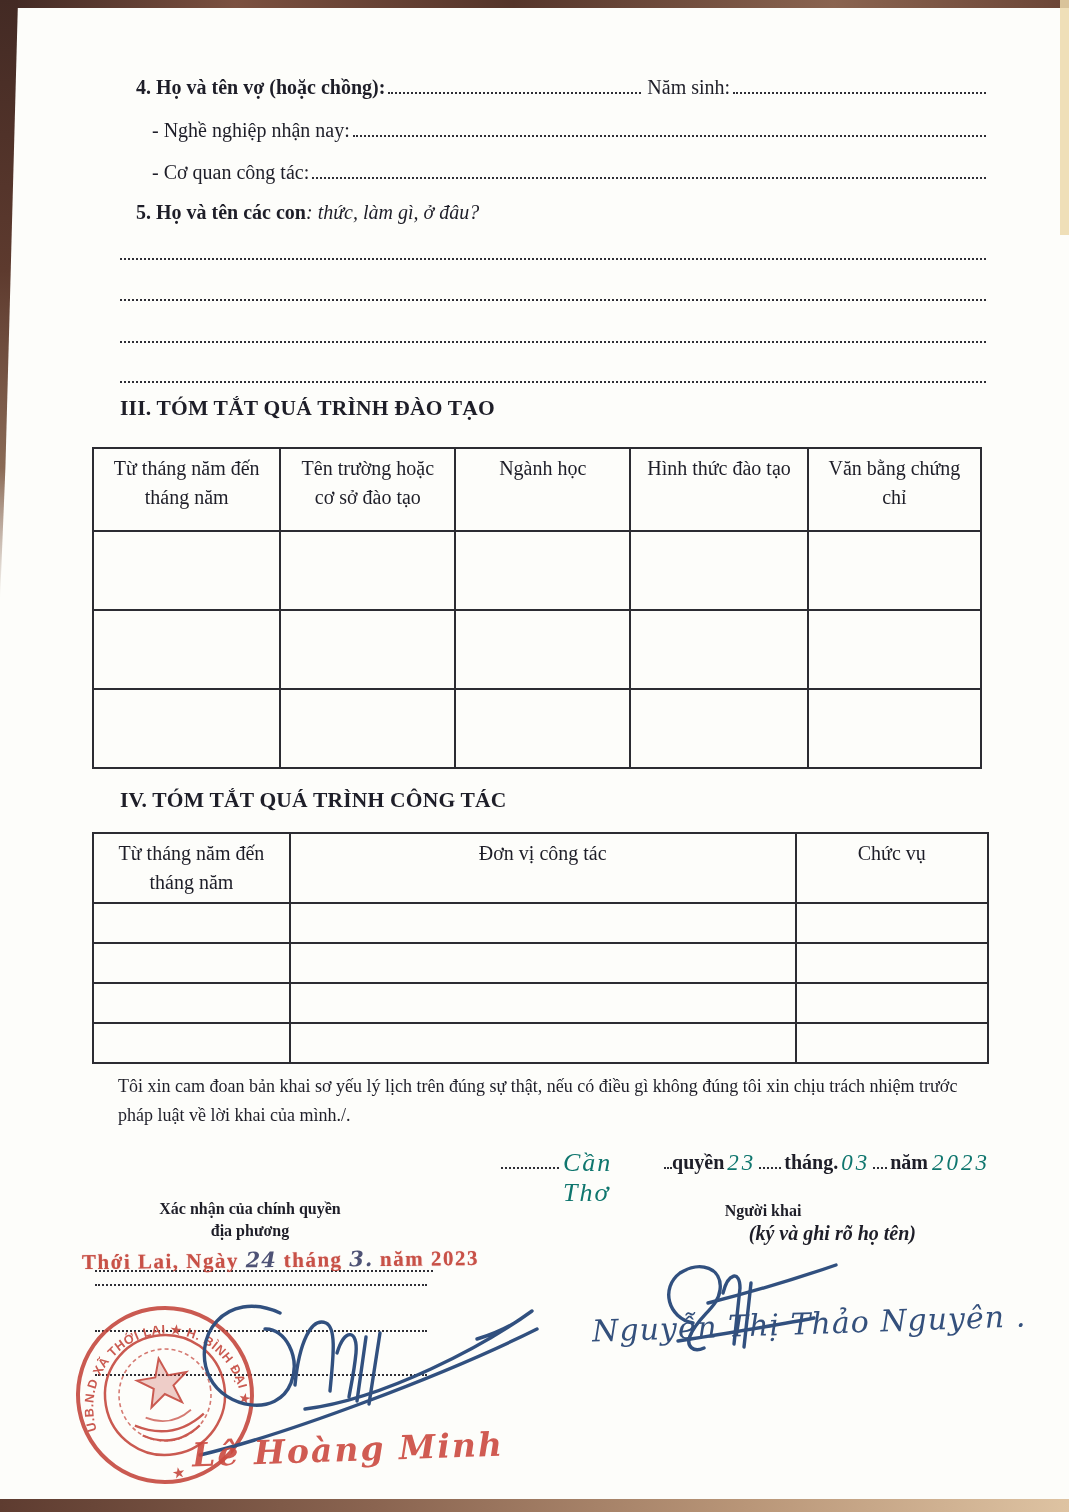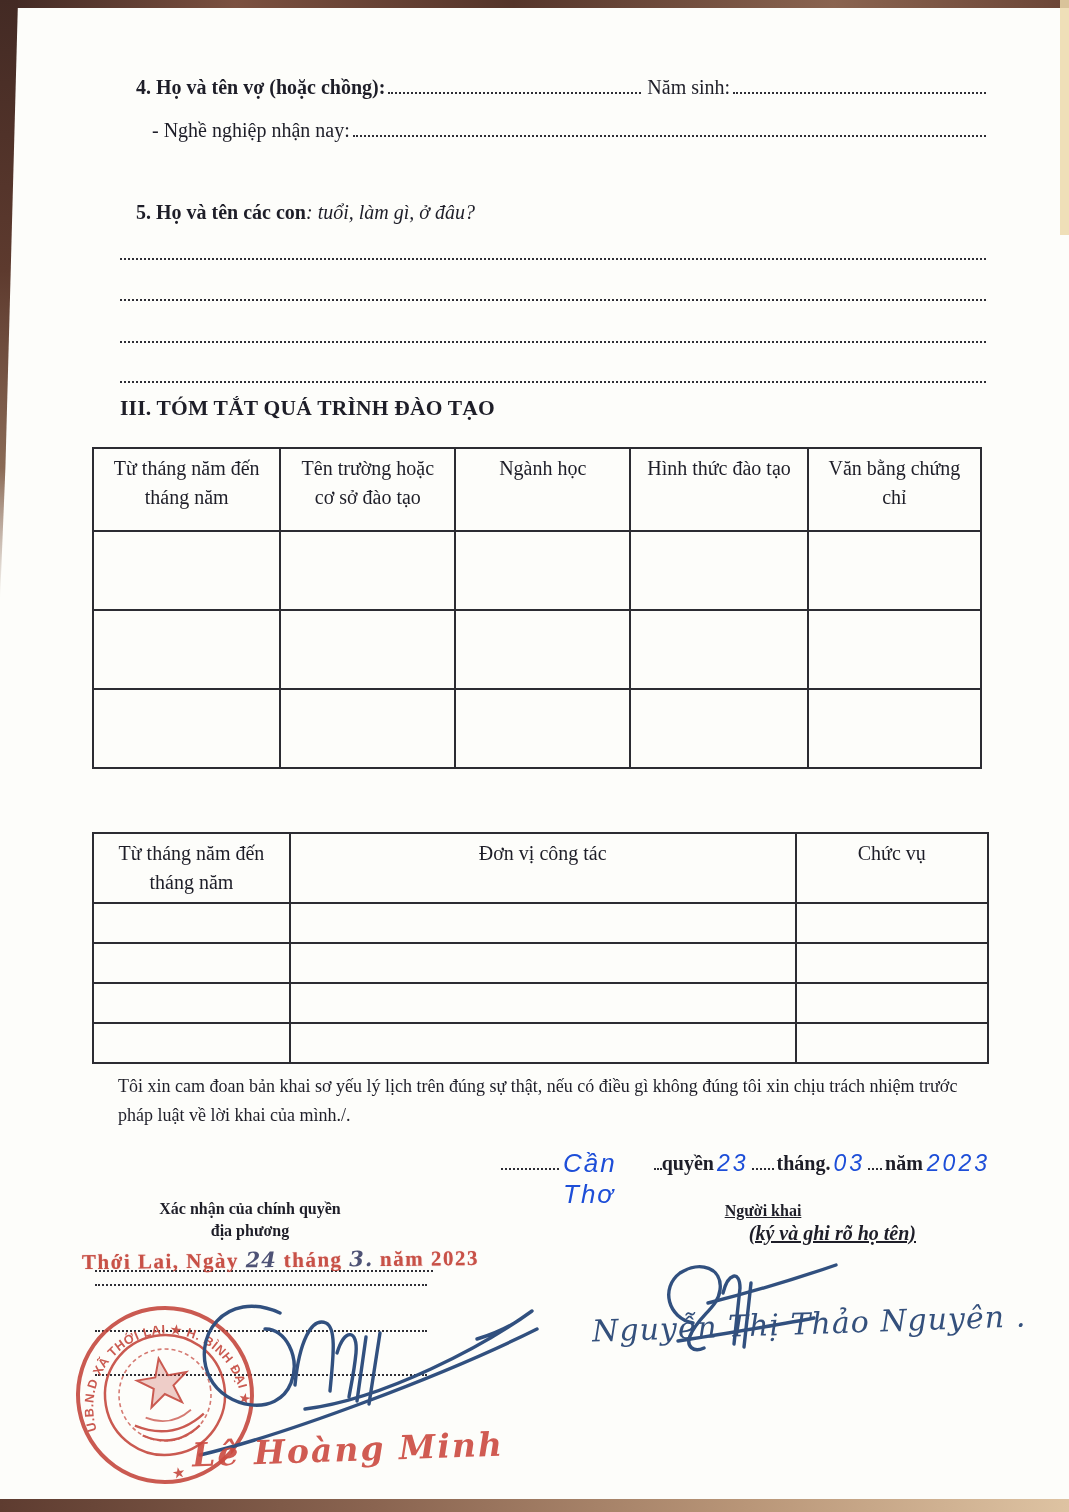--- a/index.html
+++ b/index.html
@@ -34,21 +34,21 @@
 
   .italic { font-style: italic; }
   .sec-title { font-weight: bold; font-size: 21.5px; letter-spacing:.2px; }
 
   table { border-collapse: collapse; width:100%; table-layout: fixed; }
   th, td { border: 2px solid #2c2c32; font-weight: normal; font-size:20px;
            vertical-align:top; padding:5px 10px; line-height:1.45; }
 
   .decl { width:872px; line-height:1.6; font-size:18px; }
 
-  .hand { font-family: Liberation Sans, sans-serif; font-style: italic; color:#1d4ed8; }
+  .hand { font-family: Liberation Serif, serif; font-style: italic; color:#0f766e; }
   .hand-place { font-size:26px; position:relative; top:2px; letter-spacing:2px; }
   .hand-num  { font-size:23px; letter-spacing:3px; position:relative; top:1px; }
   .dl-lbl { font-weight:bold; white-space:nowrap; }
 
   .center { text-align:center; }
   .sign-title { font-weight:bold; font-size:16px; line-height:1.35; }
   .sign-sub { font-weight:bold; font-style:italic; font-size:20px;text-align:right; }
 
   .stamp-line { color: var(--stamp_red,#c4443a); font-weight:bold; font-size:21px;
     letter-spacing:1.5px; transform: rotate(-0.6deg); opacity:.93; white-space:nowrap;
@@ -80,23 +80,27 @@
     <span class="leader" style="max-width:280px;"></span>
     <span class="lbl" style="margin-left:6px;">Năm sinh:</span>
     <span class="leader"></span>
   </div>
 
   <div class="abs field-line" style="left:152px; top:119px; width:834px;">
     <span class="lbl">- Nghề nghiệp nhận nay:</span>
     <span class="leader"></span>
   </div>
 
+  <div class="abs field-line" style="left:152px; top:161px; width:834px;">
+    <span class="lbl">- Cơ quan công tác:</span>
+    <span class="leader"></span>
+  </div>
 
   <div class="abs" style="left:120px; top:201px;">
-    <span class="lbl-bold">5. Họ và tên các con</span><span class="italic">: tuổi, làm gì, ở đâu?</span>
+    <span class="lbl-bold">5. Họ và tên các con</span><span class="italic">: thức, làm gì, ở đâu?</span>
   </div>
 
   <div class="abs dotline" style="left:120px; top:250px; width:866px;"></div>
   <div class="abs dotline" style="left:120px; top:291px; width:866px;"></div>
   <div class="abs dotline" style="left:120px; top:333px; width:866px;"></div>
   <div class="abs dotline" style="left:120px; top:373px; width:866px;"></div>
 
   <div class="abs sec-title" style="left:120px; top:396px;">III. TÓM TẮT QUÁ TRÌNH ĐÀO TẠO</div>
 
   <div class="abs" style="left:92px; top:447px; width:890px;">
@@ -134,20 +138,21 @@
         <td></td>
             <td></td>
             <td></td>
             <td></td>
             <td></td>
       </tr>
     </tbody>
       </table>
   </div>
 
+  <div class="abs sec-title" style="left:120px; top:788px;">IV. TÓM TẮT QUÁ TRÌNH CÔNG TÁC</div>
 
   <div class="abs" style="left:92px; top:832px; width:897px;">
     <table>
       <colgroup>
         <col style="width:22%">
           <col style="width:56.5%">
           <col style="width:21.5%">
       </colgroup>
       <tbody>
           <tr style="height:58px;">
@@ -235,21 +240,21 @@
     <path d="M 110 102 C 114 60, 126 34, 141 40 C 152 45, 148 76, 145 108"></path>
     <path d="M 152 70 C 160 44, 173 47, 171 70 C 169 90, 166 102, 164 114"></path>
     <path d="M 181 54 L 172 118"></path>
     <path d="M 195 50 L 184 121"></path>
     <path d="M 120 126 C 200 116, 300 62, 347 28 C 332 40, 312 50, 292 56"></path>
     <path d="M 15 172 C 100 152, 260 92, 352 46"></path>
   </svg>
 
   <div class="abs red-script" style="left:192px; top:1430px;">Lê Hoàng Minh</div>
 
-  <div class="abs center" style="left:610px; top:1200px; width:306px;text-decoration:underline;">
+  <div class="abs center" style="left:610px; top:1200px; width:306px;">
     <div class="sign-title">Người khai</div>
     <div class="sign-sub">(ký và ghi rõ họ tên)</div>
   </div>
 
   <svg class="abs sig" style="left:648px; top:1248px;" width="195" height="120" viewBox="0 0 195 120">
     <path d="M 45 75 C 20 70, 12 40, 32 25 C 52 12, 75 20, 72 42 C 70 60, 50 68, 42 88 C 38 98, 45 105, 56 100"></path>
     <path d="M 75 45 C 80 25, 92 22, 92 40 L 86 96"></path>
     <path d="M 103 35 L 96 99"></path>
     <path d="M 60 55 C 100 45, 150 30, 188 17"></path>
     <path d="M 30 93 C 80 85, 130 77, 166 70"></path>

